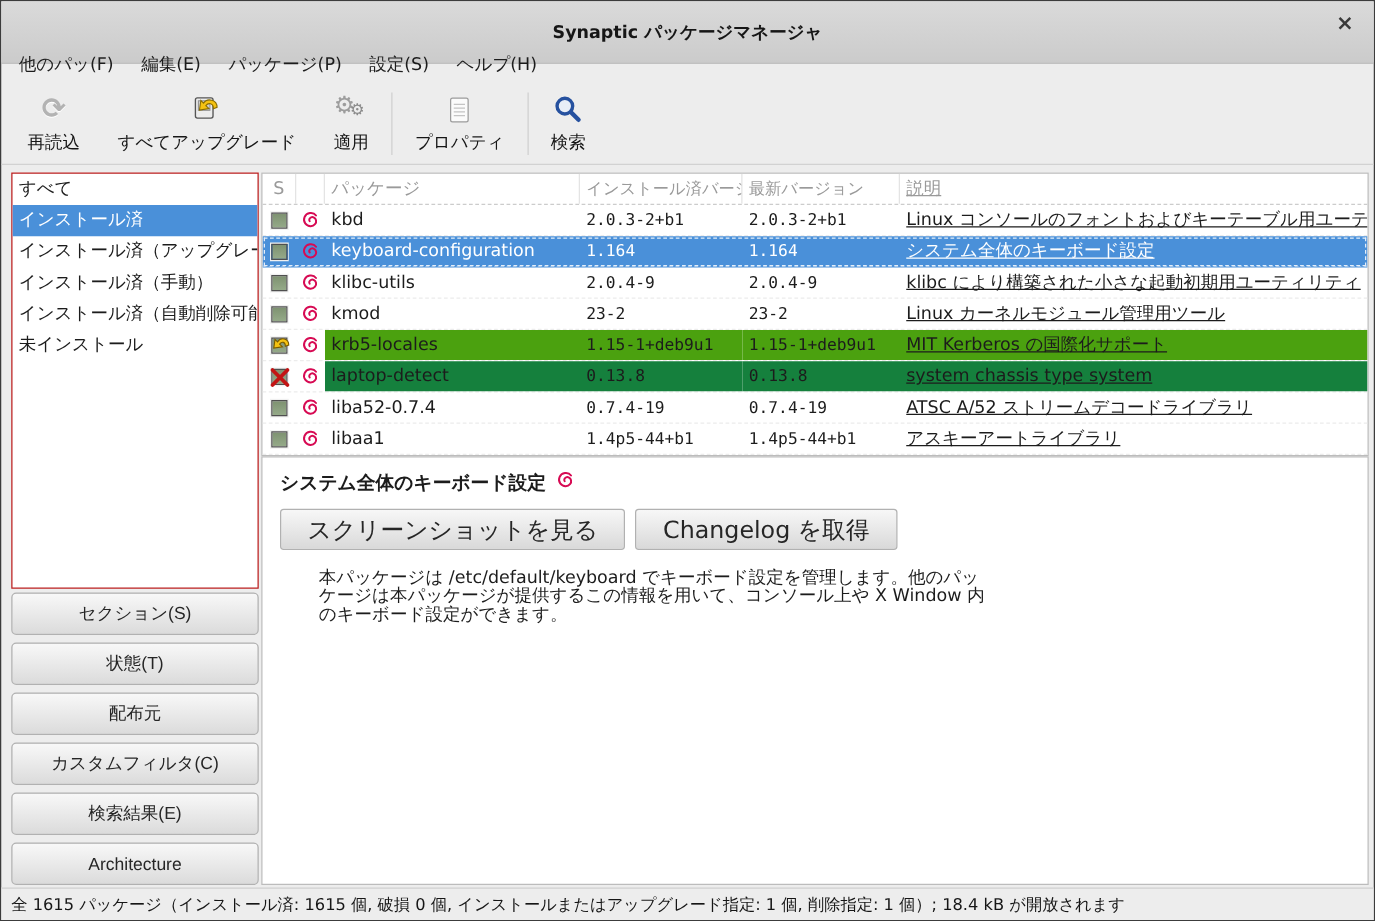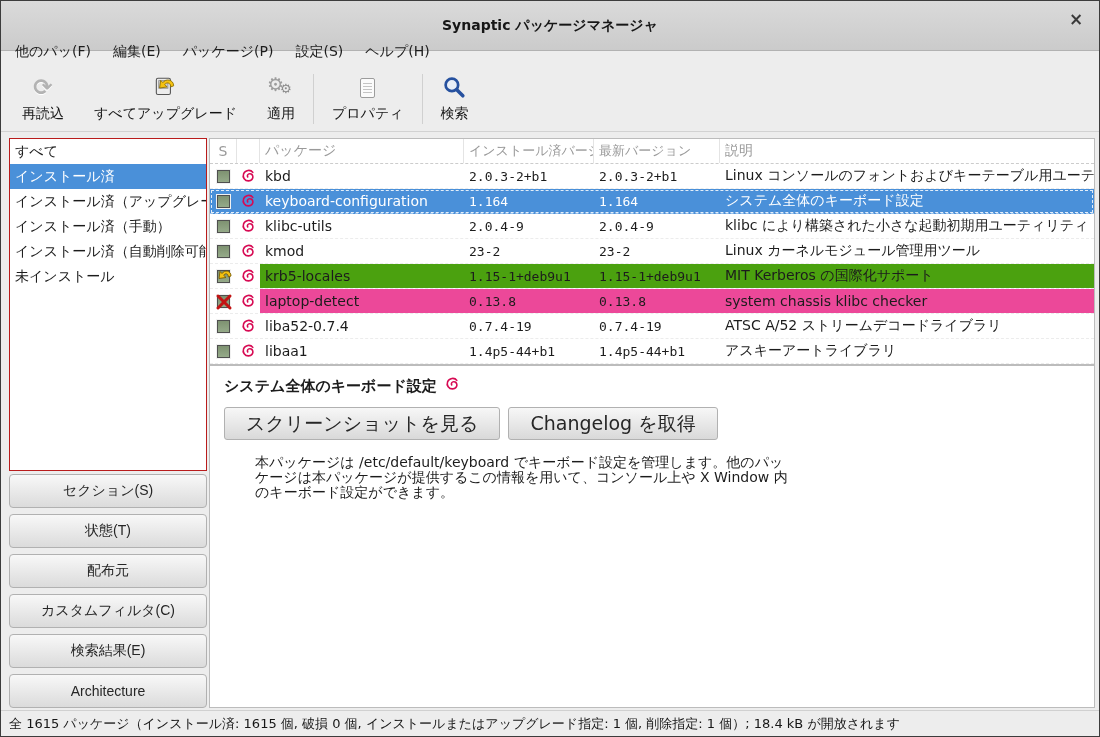--- a/index.html
+++ b/index.html
@@ -71,26 +71,26 @@
     padding:0 5px;white-space:nowrap;overflow:hidden;flex:0 0 auto;
     display:flex;align-items:center;
   }
   .header .td{border-right:1px solid #e4e4e4;}
   .header .td.desc{border-right:none;}
   .td.s{width:27px;justify-content:center;padding:0;}
   .td.sw{width:23px;justify-content:center;padding:0;}
   .td.name{width:204px;}
   .td.inst{width:130px;}
   .td.lat{width:126px;}
-  .td.desc{flex:1 1 auto;}
+  .td.desc{flex:1 1 auto;text-decoration:underline;}
   .td.inst,.td.lat{font-family:"DejaVu Sans Mono",monospace;font-size:13px;}
   .row{border-bottom:1px dashed #ececec;}
   .row.selected{background:#4a90d9;color:#fff;outline:1px dashed rgba(255,255,255,.85);outline-offset:-2px;border-bottom:1px dashed #9cc1e8;}
   .row.upgrade .paint{background:#4ba10f;}
-  .row.remove .paint{background:#ec4899;}
+  .row.remove .paint{background:#15803d;}
   
   .stbox{
     position:relative;width:13px;height:13px;flex:0 0 auto;
     background:linear-gradient(#7e9271,#95aa89);
     border:1px solid #4f4f4f;box-shadow:0 0 0 1px #f1f1f1;
   }
   .stbox svg{position:absolute;left:-4px;top:-4px;width:20px;height:20px;}
   
   .details{
     position:absolute;left:208px;top:364px;width:886px;height:343px;
@@ -286,21 +286,21 @@
           </span>
         </div>
         <div class="td sw">
           <svg width="15" height="15" viewBox="0 0 16 16">
             <path d="M12.6 3.6 C10.2 0.2 4.4 1 2.8 5 C1.2 9 4.2 12.8 8.1 12.7 C11.2 12.6 13.2 10.1 12.6 7.6 C12.1 5.5 9.9 4.6 8.4 5.2 C6.9 5.8 6.4 7.4 7.2 8.5" fill="none" stroke="#d70a53" stroke-width="1.7" stroke-linecap="round"></path>
           </svg>
         </div>
         <div class="td name paint">laptop-detect</div>
         <div class="td inst paint">0.13.8</div>
         <div class="td lat paint">0.13.8</div>
-        <div class="td desc paint">system chassis klibc checker</div>
+        <div class="td desc paint">system chassis type system</div>
       </div>
       <div class="tr row normal">
         <div class="td s">
           <span class="stbox"></span>
         </div>
         <div class="td sw">
           <svg width="15" height="15" viewBox="0 0 16 16">
             <path d="M12.6 3.6 C10.2 0.2 4.4 1 2.8 5 C1.2 9 4.2 12.8 8.1 12.7 C11.2 12.6 13.2 10.1 12.6 7.6 C12.1 5.5 9.9 4.6 8.4 5.2 C6.9 5.8 6.4 7.4 7.2 8.5" fill="none" stroke="#d70a53" stroke-width="1.7" stroke-linecap="round"></path>
           </svg>
         </div>

